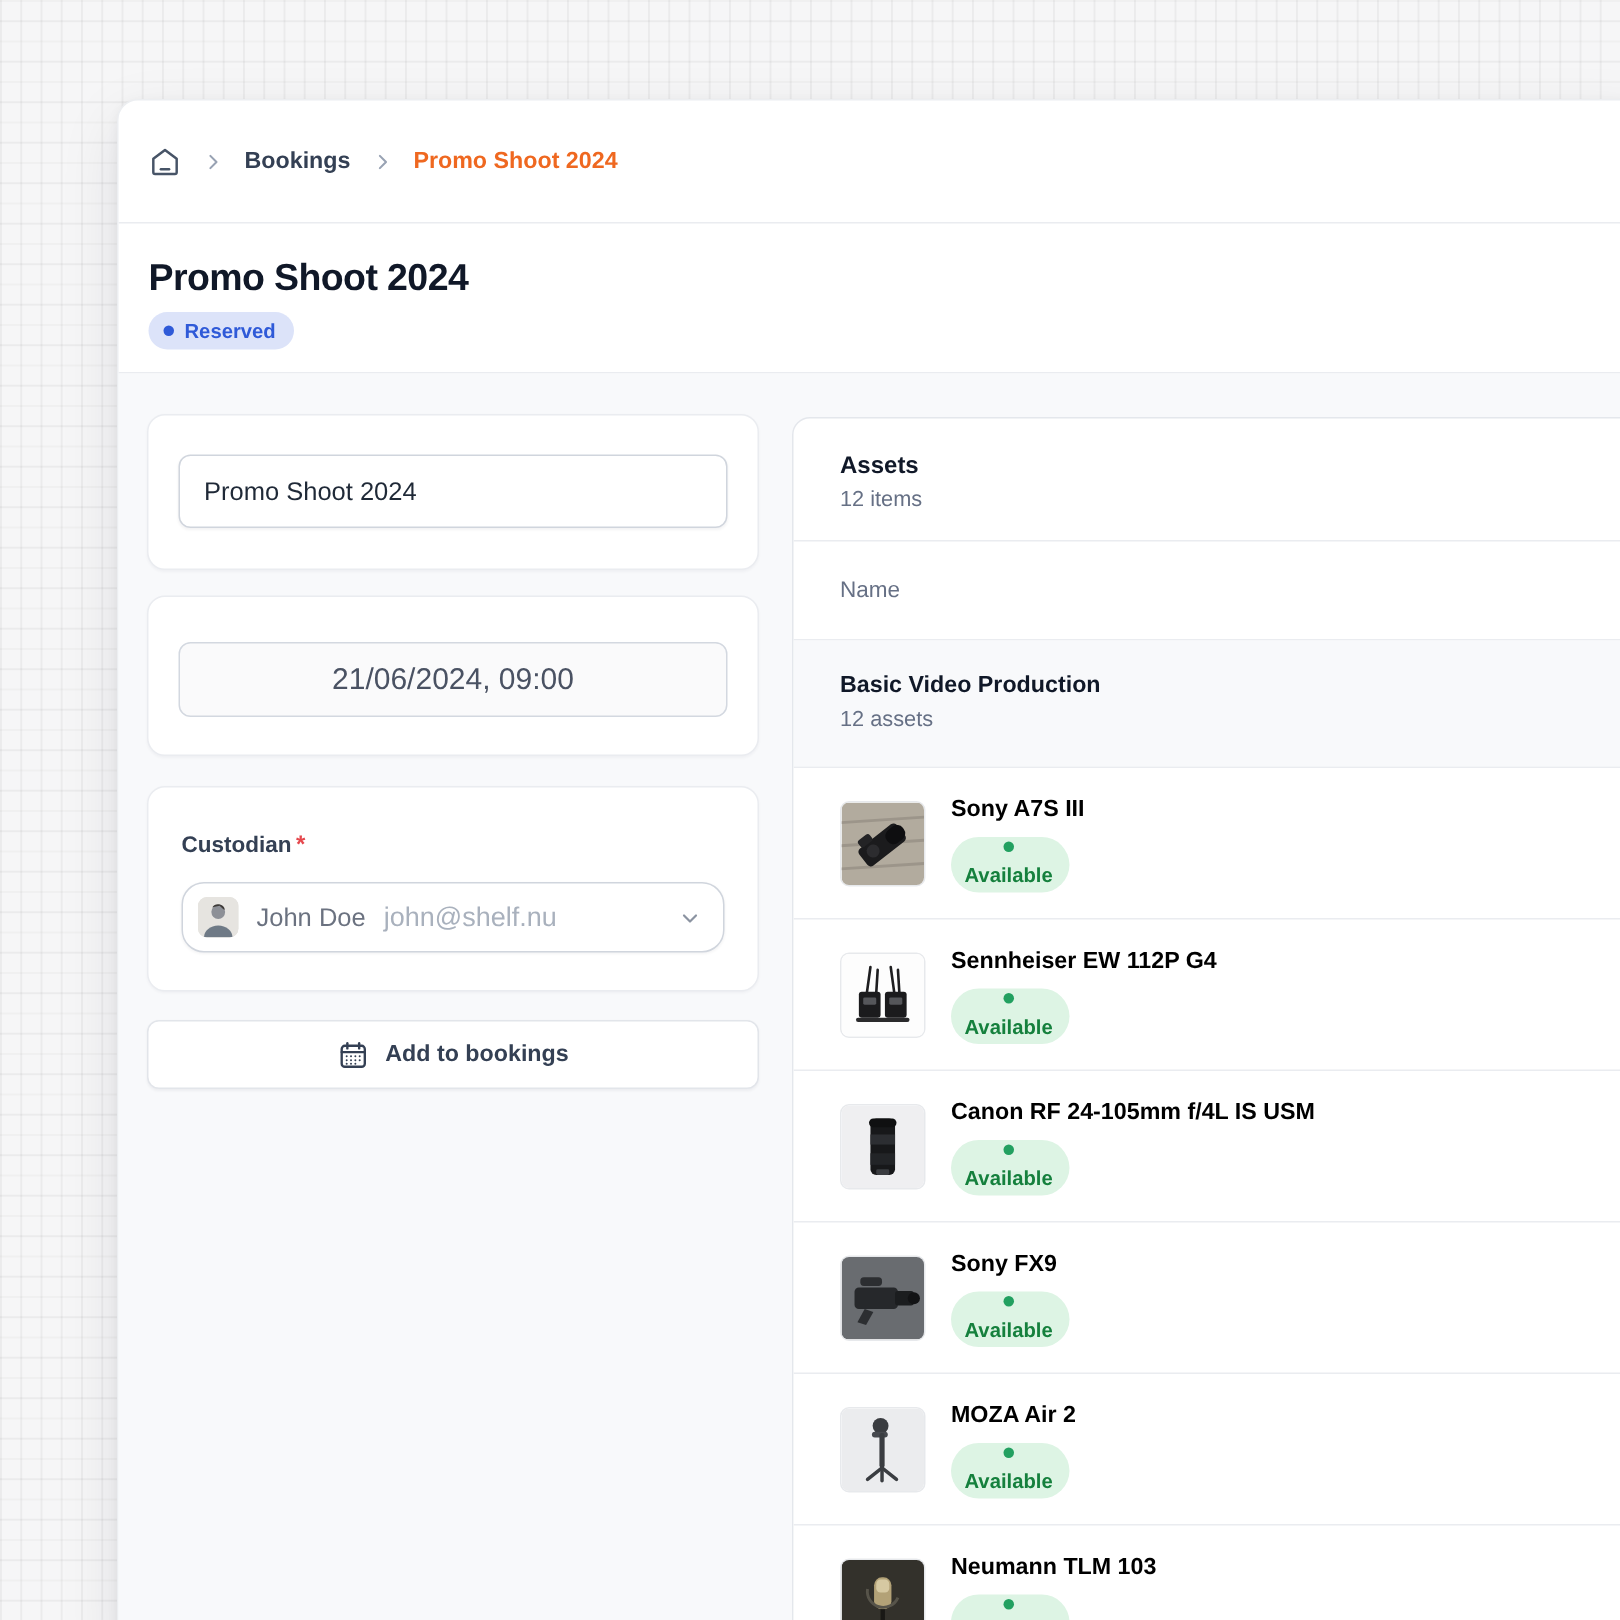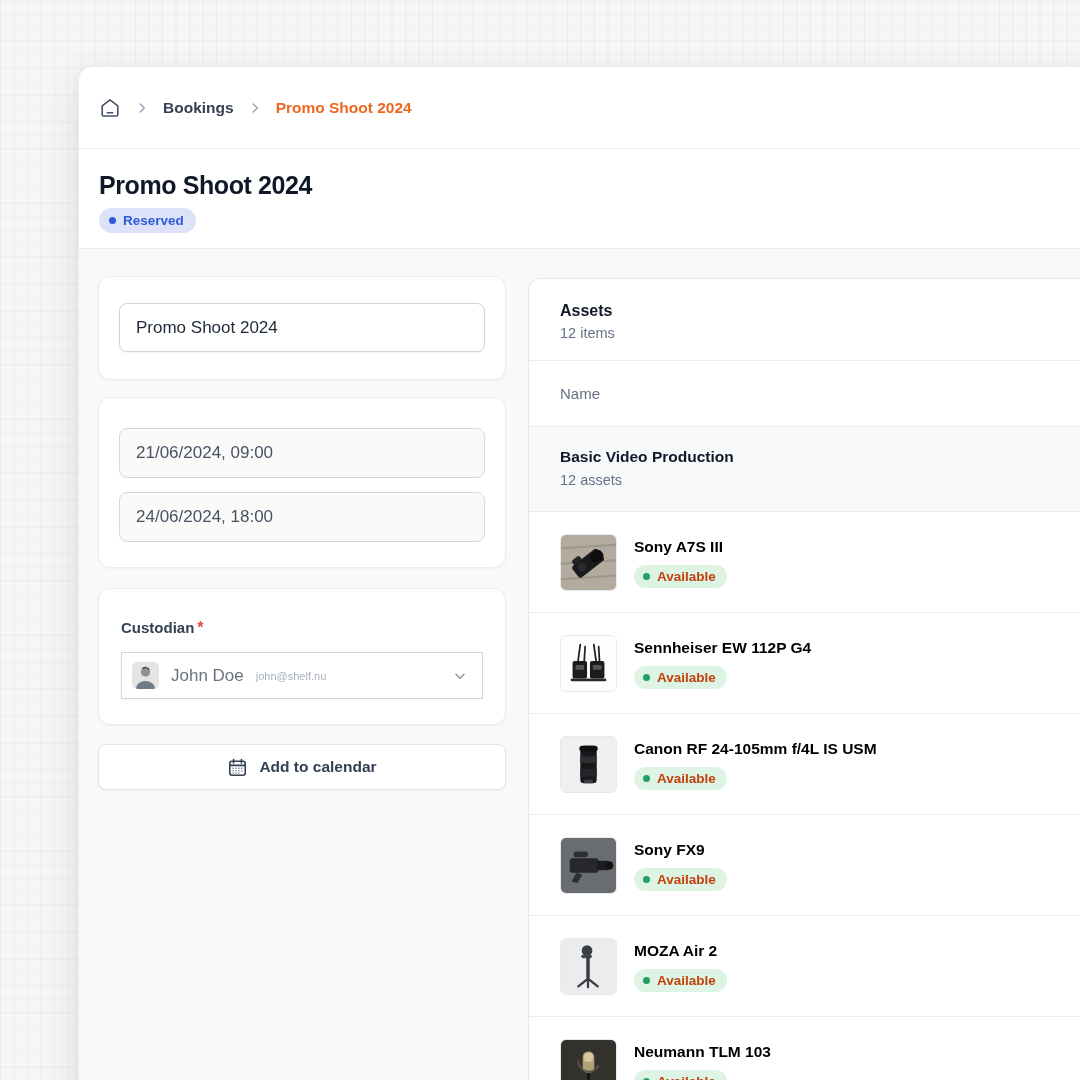--- a/index.html
+++ b/index.html
@@ -48,21 +48,21 @@
   .page-title { font-size:25px; font-weight:700; letter-spacing:-0.4px; color:#101828; line-height:30px; }
   .badge {
     display:inline-flex; align-items:center; gap:7px;
     border-radius:999px; padding:4px 12px 4px 10px;
     font-size:13.5px; font-weight:600; line-height:17px;
     margin-top:8px;
   }
   .badge .dot { width:7px; height:7px; border-radius:50%; }
   .badge-blue { background:#dce3f9; color:#2f5ad8; }
   .badge-blue .dot { background:#2f5ad8; }
-  .badge-green { background:#ddf4e4; color:#c2410c; }
+  .badge-green { background:#ddf4e4; color:#15803d;flex-direction:column; }
   .badge-green .dot { background:#22a060; }
 
   
   .content { flex:1; background:#f8f9fb; position:relative; }
 
   .left-col { position:absolute; left:19px; top:27px; width:408px; }
   .panel {
     background:#fff; border:1px solid #eaecf0; border-radius:12px;
     box-shadow:0 1px 2px rgba(16,24,40,.04);
   }
@@ -73,43 +73,43 @@
     background:#fff; padding:0 16px;
     font-family:inherit; font-size:17px; color:#1f2937;
     box-shadow:0 1px 2px rgba(16,24,40,.05);
     outline:none;
   }
   .dates-card { margin-top:17px; padding:30px 20px 25px; }
   .date-input {
     width:100%; height:50px; display:flex; align-items:center;
     border:1px solid #d3d8e0; border-radius:8px;
     background:#fafafb; padding:0 16px;
-    font-size:17px; color:#4a5263;
+    font-size:20px; color:#4a5263;justify-content:center;
   }
   .date-input + .date-input { margin-top:14px; }
   .help-text {
     margin-top:16px; font-size:15px; font-weight:500; color:#475467; line-height:25px;
   }
 
   .custodian-card { margin-top:20px; padding:30px 22px 25px; }
   .field-label { font-size:15px; font-weight:600; color:#344054; }
   .required-mark { color:#e5484d; font-weight:600; margin-left:3px; }
   .select-box {
     margin-top:15px; height:47px;
-    border:1px solid #d0d5dd; border-radius:0; background:#fff;
+    border:1px solid #d0d5dd; border-radius:15px; background:#fff;
     box-shadow:0 1px 2px rgba(16,24,40,.05);
     display:flex; align-items:center; padding:0 14px 0 10px; gap:12px;
     cursor:pointer;
   }
   .avatar {
     width:27px; height:27px; border-radius:6px; overflow:hidden; flex:0 0 27px;
     background:#e3e1dd; display:flex; align-items:flex-end; justify-content:center;
   }
   .custodian-name { font-size:17px; font-weight:500; color:#6b7280; }
-  .custodian-email { font-size:11px; color:#a9b1bd; }
+  .custodian-email { font-size:18px; color:#a9b1bd; }
   .select-chevron { margin-left:auto; display:flex; }
 
   .calendar-btn {
     margin-top:19px; width:100%; height:46px;
     background:#fff; border:1px solid #e2e5ea; border-radius:8px;
     box-shadow:0 1px 2px rgba(16,24,40,.05);
     display:flex; align-items:center; justify-content:center; gap:11px;
     font-family:inherit; font-size:15.5px; font-weight:700; color:#344054;
     cursor:pointer;
   }
@@ -183,23 +183,20 @@
 
     <div class="left-col">
 
       <div class="panel name-card">
         <input class="text-input" type="text" value="Promo Shoot 2024" style="">
       </div>
 
       <div class="panel dates-card">
         <div class="date-input">
           <span>21/06/2024, 09:00</span>
-        </div>
-        <div class="date-input">
-          <span>24/06/2024, 18:00</span>
         </div>
       </div>
 
       <div class="panel custodian-card">
         <div>
           <span class="field-label">Custodian</span><span class="required-mark">*</span>
         </div>
         <div class="select-box">
           <span class="avatar">
             <svg viewBox="0 0 27 27" width="27" height="27">
@@ -234,21 +231,21 @@
               <path d="M7 15.8 h.01"></path>
                 <path d="M10.3 15.8 h.01"></path>
                 <path d="M13.6 15.8 h.01"></path>
                 <path d="M16.9 15.8 h.01"></path>
               <path d="M7 18.4 h.01"></path>
                 <path d="M10.3 18.4 h.01"></path>
                 <path d="M13.6 18.4 h.01"></path>
             </g>
           </svg>
         </span>
-        <span>Add to calendar</span>
+        <span>Add to bookings</span>
       </button>
     </div>
 
     <div class="right-card">
       <div class="assets-header">
         <div class="assets-title">Assets</div>
         <div class="assets-count">12 items</div>
       </div>
       <div class="cols-header">
         <span>Name</span>

